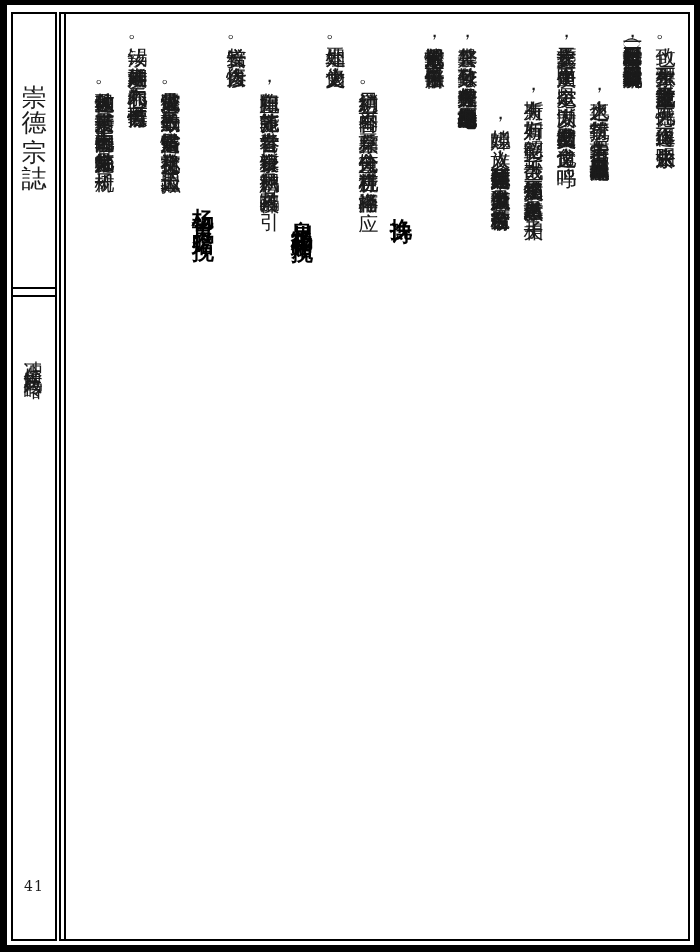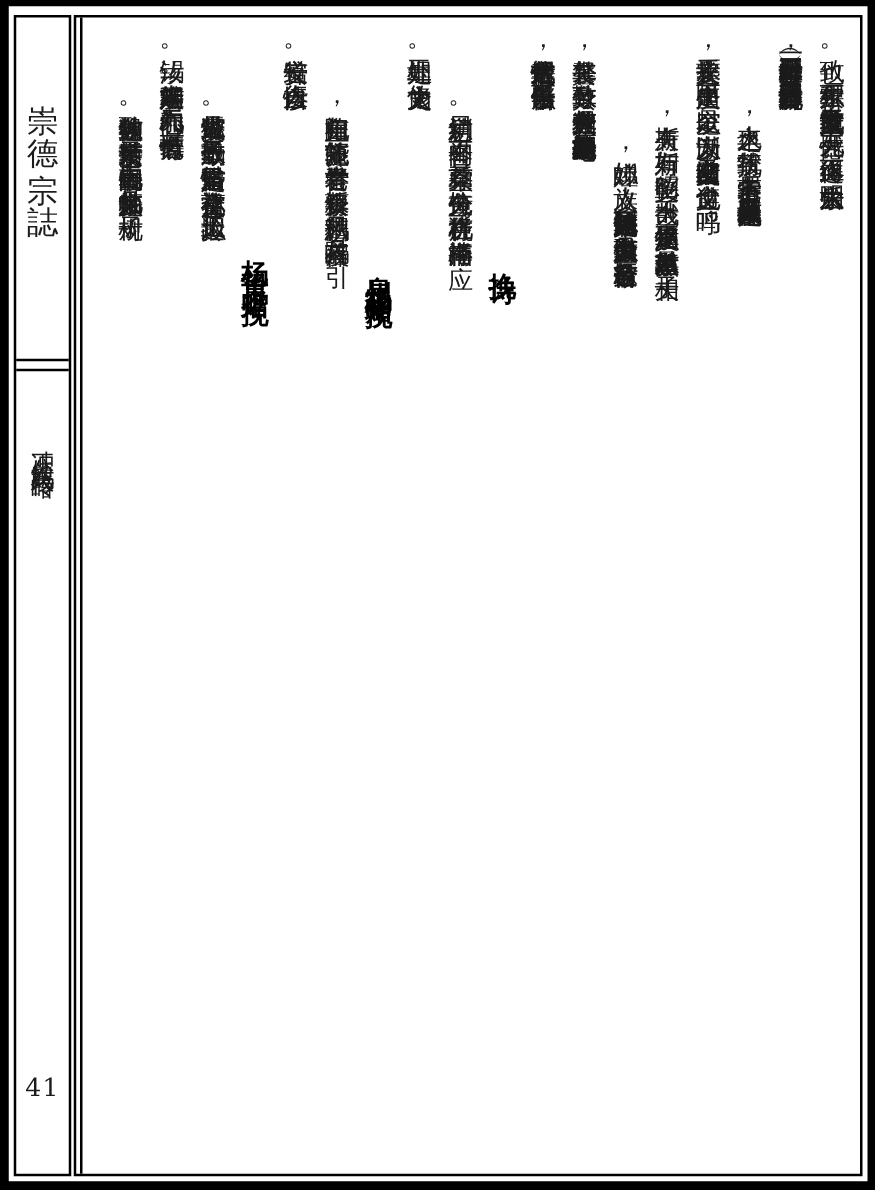--- a/index.html
+++ b/index.html
@@ -16,22 +16,22 @@
     border:2px solid #000;box-sizing:border-box;background:#fff;}
   .book-title{position:absolute;top:50px;left:50%;transform:translateX(-50%);
     writing-mode:vertical-rl;text-orientation:upright;
     font-size:25px;letter-spacing:27px;white-space:nowrap;
     font-family:"DejaVu Serif","Liberation Serif",serif;}
   .sidebar-sep{position:absolute;top:273px;left:0;width:100%;height:6px;
     border-top:2px solid #000;border-bottom:2px solid #000;box-sizing:content-box;}
   .chapter-title{position:absolute;top:331px;left:50%;transform:translateX(-50%);
     writing-mode:vertical-rl;text-orientation:upright;
     font-size:19px;letter-spacing:3px;white-space:nowrap;}
-  .page-number{position:absolute;top:844px;left:50%;transform:translateX(-50%);
-    font-size:20px;letter-spacing:1px;}
+  .page-number{position:absolute;top:864px;left:50%;transform:translateX(-50%);
+    font-size:14px;letter-spacing:1px;}
   
   .main-box{position:absolute;left:59px;top:12px;width:631px;height:929px;
     border:2px solid #000;box-sizing:border-box;background:#fff;}
   
   .main-box::after{content:"";position:absolute;left:3px;top:0;bottom:0;
     border-left:2px solid #000;}
   .text-area{position:absolute;left:10px;top:2px;right:6px;bottom:2px;
     writing-mode:vertical-rl;text-orientation:mixed;}
   .col{height:100%;box-sizing:border-box;line-height:33px;font-size:20px;
     padding-top:16px;white-space:nowrap;letter-spacing:0;}

